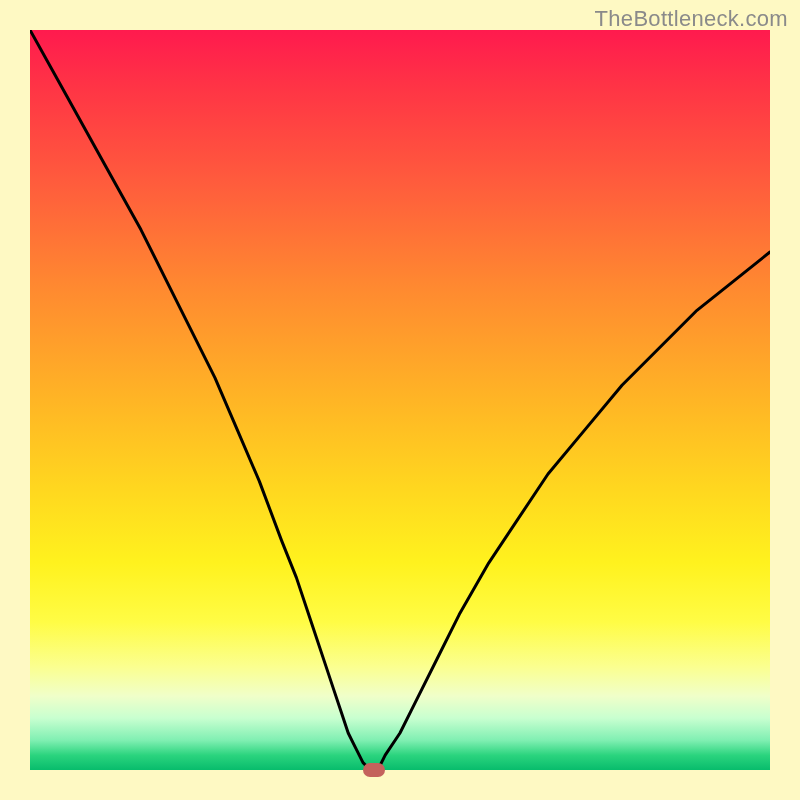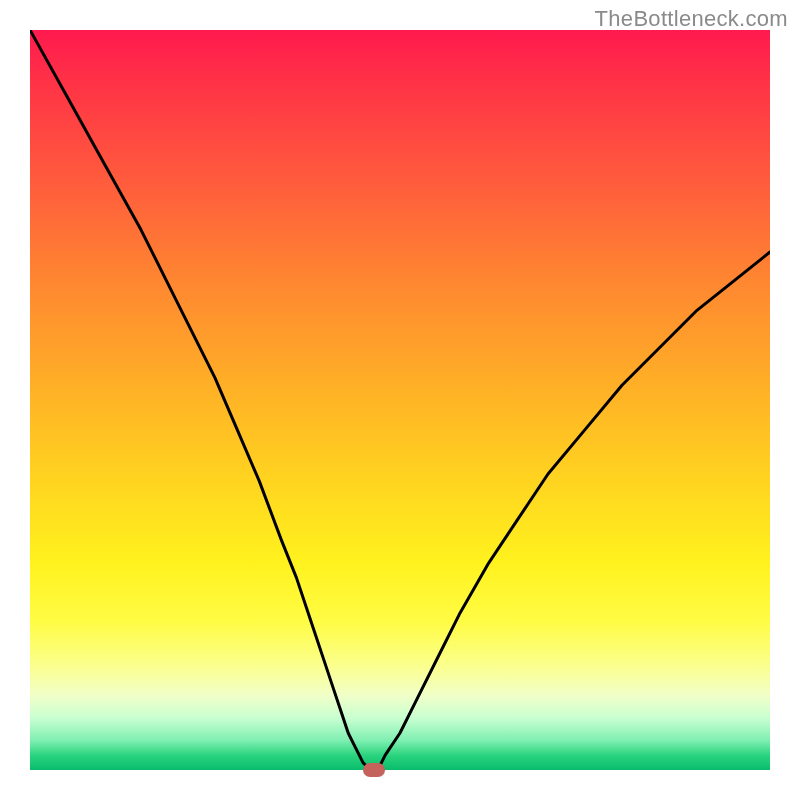--- a/index.html
+++ b/index.html
@@ -8,21 +8,21 @@
     width: 800px;
     height: 800px;
     overflow: hidden;
     background: #000;
     font-family: Arial, Helvetica, sans-serif;
   }
   .frame {
     position: relative;
     width: 800px;
     height: 800px;
-    background: #ffffff;
+    background: #fef9c3;
   }
   .plot {
     position: absolute;
     left: 30px;
     top: 30px;
     width: 740px;
     height: 740px;
     background: linear-gradient(
       to bottom,
       #ff1a4e 0%,

